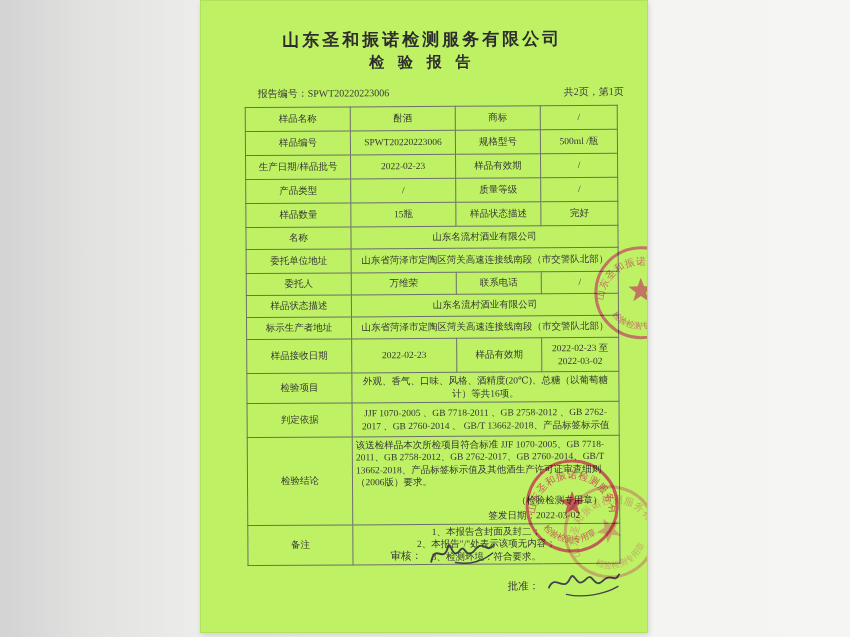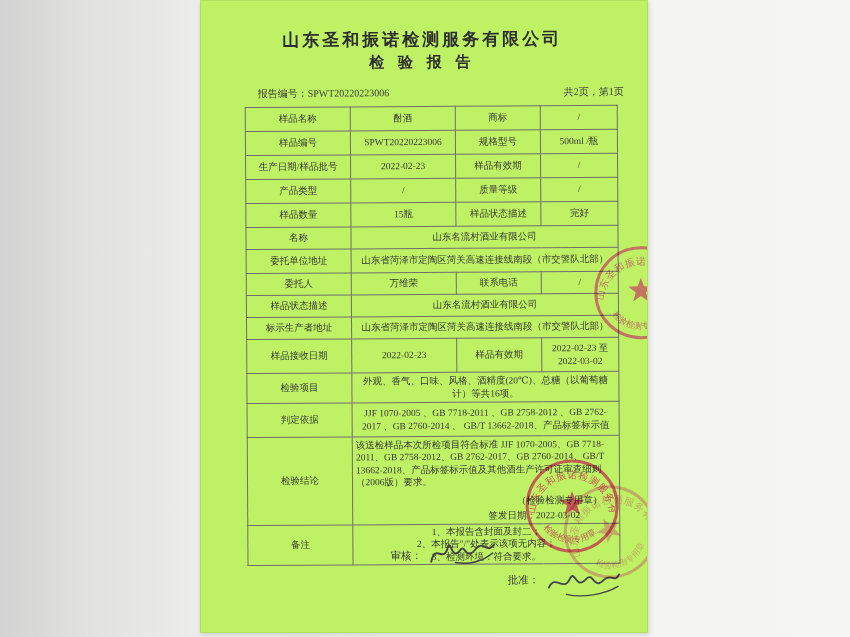--- a/index.html
+++ b/index.html
@@ -156,21 +156,21 @@
     </tbody>
       </table>
 
     <div class="sig-row" style="left:188px; top:542px;align-items:center;">
       <span>审核：</span>
       <svg class="sig-svg" width="72" height="32" style="transform:rotate(-5deg); margin-top:-7px;">
         <path d="M4 23 C10 4 16 27 22 10 C26 2 24 25 34 14 C40 8 38 27 50 14 C58 6 60 21 68 12" fill="none" stroke="#3f3f47" stroke-width="1.9" stroke-linecap="round"></path>
         <path d="M28 26 C42 30 56 27 66 20" fill="none" stroke="#3f3f47" stroke-width="1.5" stroke-linecap="round"></path>
       </svg>
     </div>
-    <div class="sig-row" style="left:305px; top:573px;">
+    <div class="sig-row" style="left:305px; top:573px;align-items:center;">
       <span>批准：</span>
       <svg class="sig-svg" width="80" height="32" style="transform:rotate(-4deg); margin-top:-6px;">
         <path d="M5 18 C13 4 19 25 27 10 C33 2 31 23 43 12 C51 5 49 25 61 14 C69 8 71 19 76 10" fill="none" stroke="#43434b" stroke-width="1.8" stroke-linecap="round"></path>
         <path d="M22 26 C38 31 60 29 74 22" fill="none" stroke="#43434b" stroke-width="1.4" stroke-linecap="round"></path>
       </svg>
     </div>
 
     <svg class="stamp" style="left:390px; top:243px; opacity:0.75; color:#c34b61;" width="100" height="100" viewBox="0 0 100 100">
       <defs>
         <path id="arcTop1" d="M 12 60 A 38 38 0 1 1 88 60" fill="none"></path>

